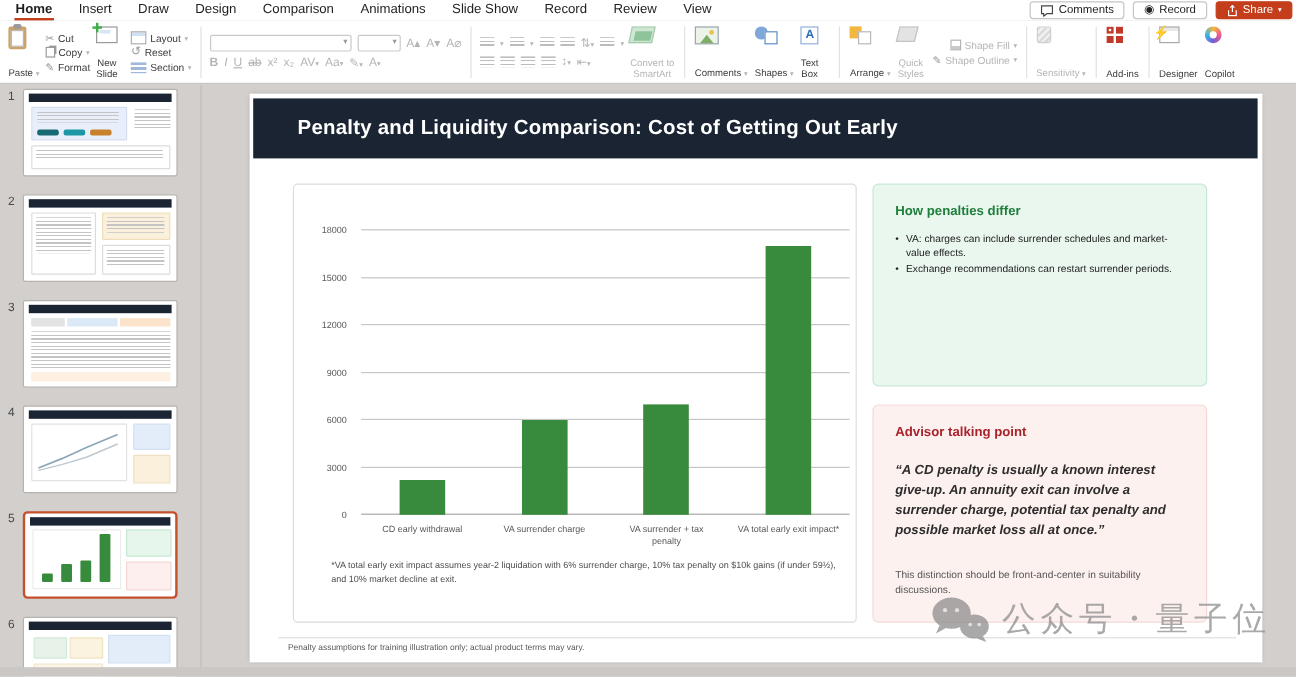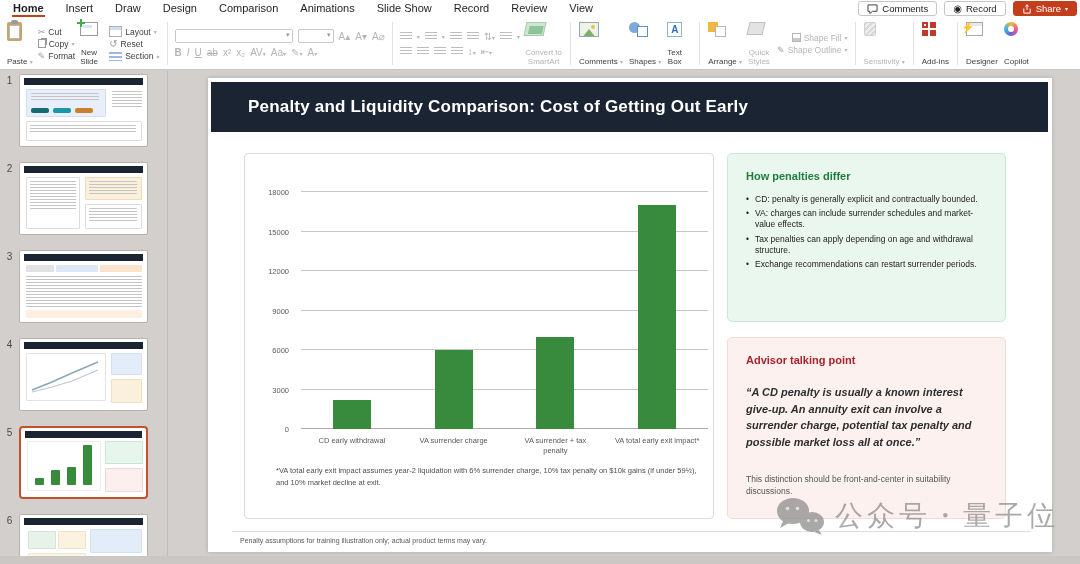--- a/index.html
+++ b/index.html
@@ -445,23 +445,21 @@
           <div class="cat">VA surrender charge</div>
           <div class="cat">VA surrender + tax penalty</div>
           <div class="cat">VA total early exit impact*</div>
         </div>
       <div class="chart-note">*VA total early exit impact assumes year-2 liquidation with 6% surrender charge, 10% tax penalty on $10k gains (if under 59½), and 10% market decline at exit.</div>
     </div>
 
     <div class="panel green-panel">
       <div class="gp-title">How penalties differ</div>
       <ul class="gp-list">
-          <li>CD: penalty is generally explicit and contractually bounded.</li>
           <li>VA: charges can include surrender schedules and market-value effects.</li>
-          <li>Tax penalties can apply depending on age and withdrawal structure.</li>
           <li>Exchange recommendations can restart surrender periods.</li>
         </ul>
     </div>
 
     <div class="panel pink-panel">
       <div class="pp-title">Advisor talking point</div>
       <div class="pp-quote">“A CD penalty is usually a known interest give-up. An annuity exit can involve a surrender charge, potential tax penalty and possible market loss all at once.”</div>
       <div class="pp-note">This distinction should be front-and-center in suitability discussions.</div>
     </div>
 

